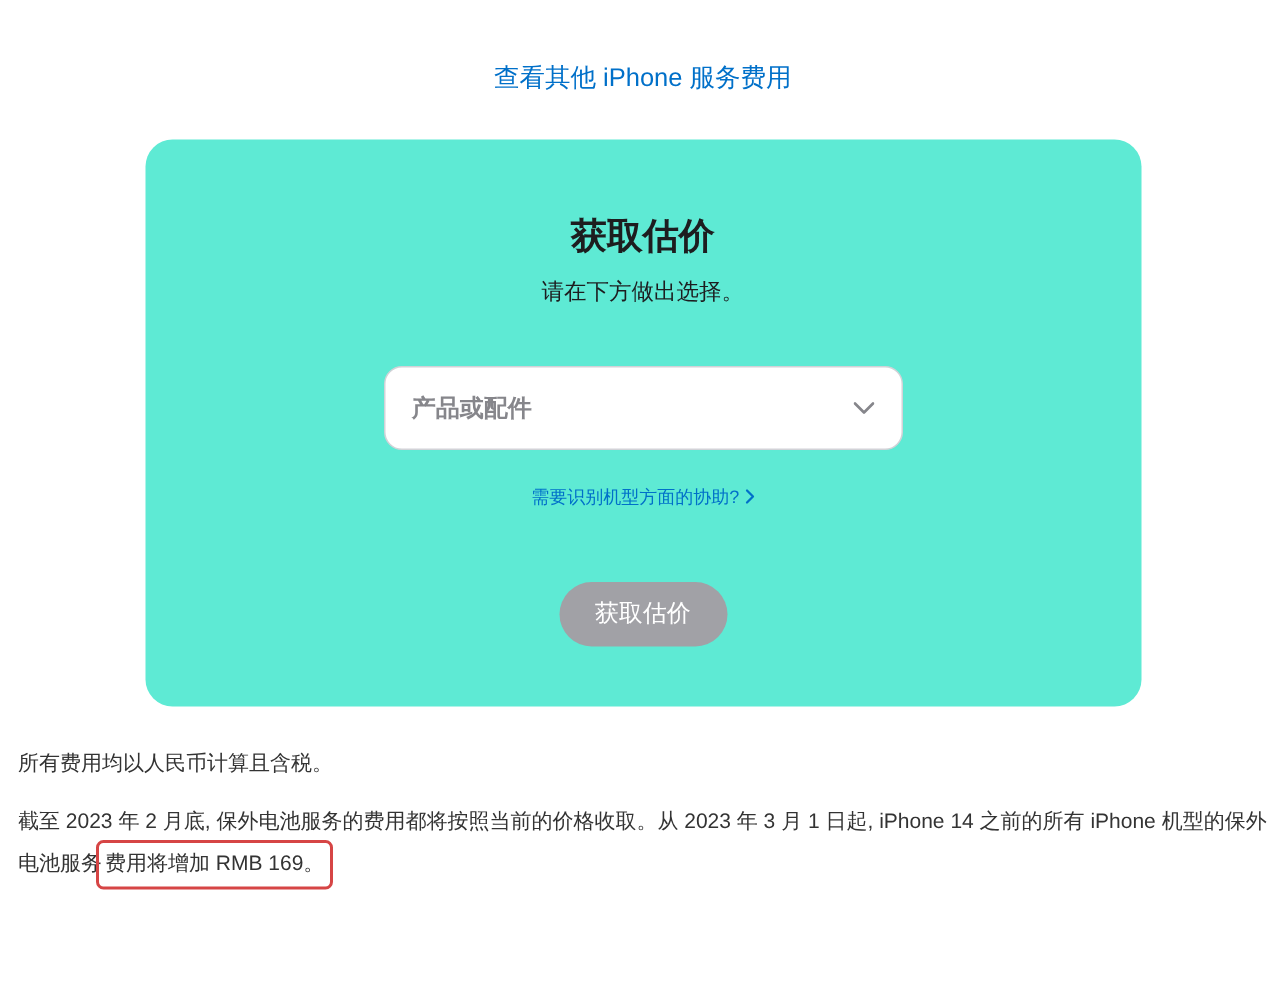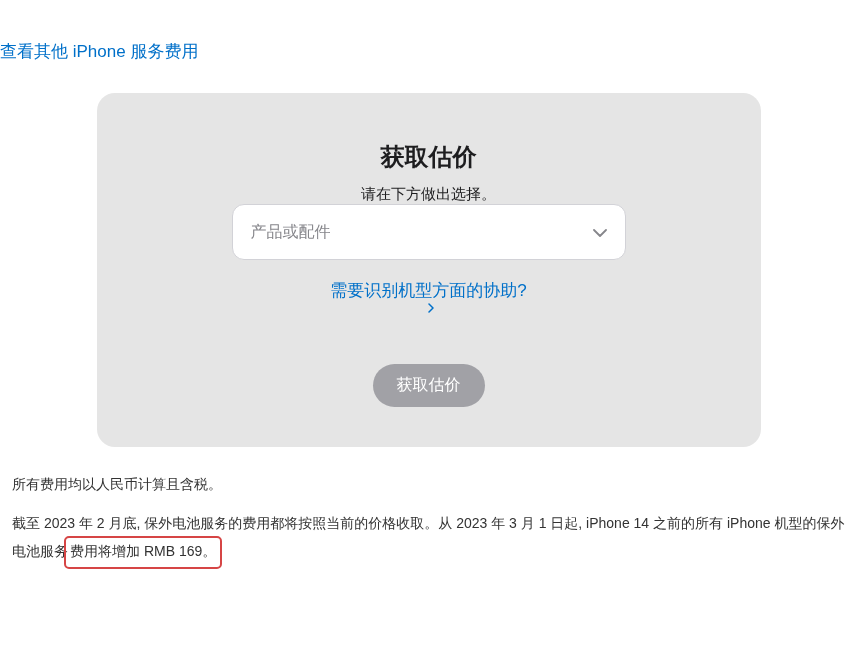--- a/index.html
+++ b/index.html
@@ -8,50 +8,53 @@
       box-sizing: border-box;
     }
     body {
       font-family: -apple-system, BlinkMacSystemFont, "Segoe UI", "Helvetica Neue", Arial, sans-serif;
       background: #fff;
       width: 857px;
       height: 663px;
       position: relative;
     }
     .top-link {
+      text-align: center;
       padding-top: 40px;
       padding-bottom: 30px;
     }
     .top-link a {
       color: #0070c9;
       text-decoration: none;
       font-size: 17px;
     }
     .card {
-      background: #e5e5e5;
+      background: #5eead4;
       border-radius: 18px;
       width: 664px;
       margin: 0 auto 24px auto;
       padding: 48px 40px 40px 40px;
       text-align: center;
     }
     .card-title {
       font-size: 24px;
       font-weight: 600;
       color: #1d1d1f;
       margin-bottom: 12px;
     }
     .card-subtitle {
       font-size: 15px;
       color: #1d1d1f;
+      margin-bottom: 40px;
     }
     .select-wrap {
       position: relative;
-      width: 394px;
+      width: 346px;
       margin: 0 auto 22px auto;
+      font-weight: bold;
     }
     .select-box {
       width: 100%;
       height: 56px;
       background: #fff;
       border: 1px solid #d2d2d7;
       border-radius: 12px;
       padding: 0 44px 0 18px;
       font-size: 16px;
       color: #86868b;
@@ -65,25 +68,24 @@
       position: absolute;
       right: 18px;
       top: 50%;
       transform: translateY(-50%);
       pointer-events: none;
     }
     .help-link {
       display: inline-flex;
       align-items: center;
       color: #0070c9;
-      font-size: 17px;
+      font-size: 12px;
       text-decoration: none;
       margin-top: -4px;
       margin-bottom: 48px;
-      flex-direction: column;
     }
     .help-link .arrow {
       margin-left: 4px;
       font-size: 12px;
     }
     .submit-btn {
       background: #a1a1a6;
       color: #fff;
       border: none;
       border-radius: 22px;

